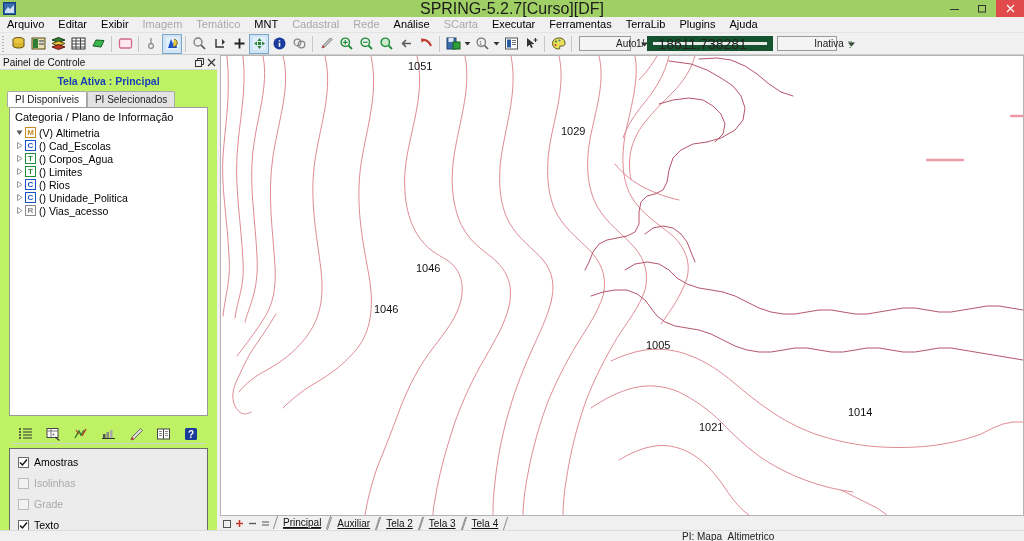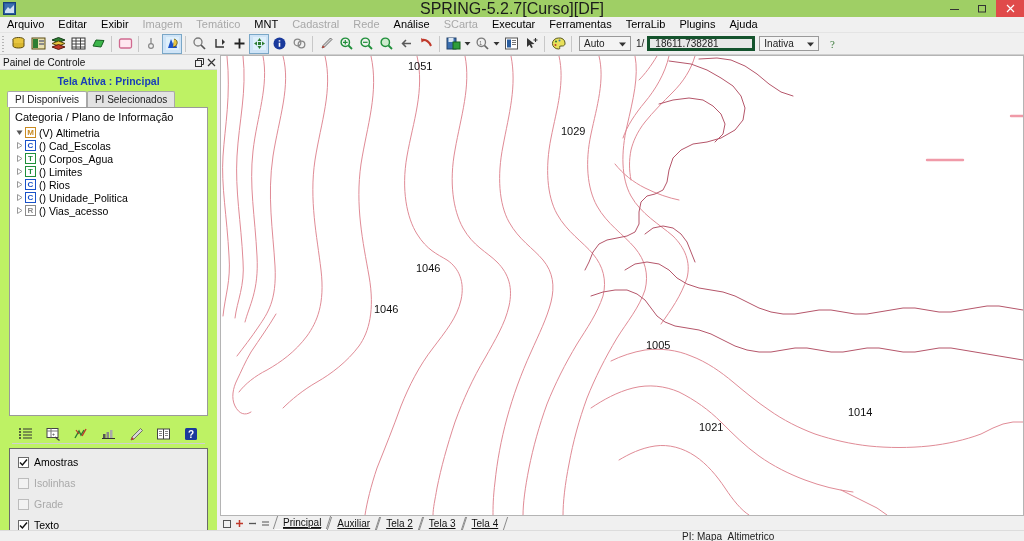--- a/index.html
+++ b/index.html
@@ -61,26 +61,26 @@
      box-sizing:border-box;}
   .tb.active{background:#cfe4f7;border:1px solid #7aa7c7;}
   .tb svg{display:block;}
   .tbsep{width:1px;height:16px;background:#c8c8c8;margin:0 3px;}
   .tbcaret{width:9px;height:20px;display:flex;align-items:center;justify-content:center;}
   .combo{
     height:15px;border:1px solid #9a9a9a;background:#f4f4f4;
     display:flex;align-items:center;font-size:10px;color:#222;
     box-sizing:border-box;margin-left:4px;
   }
-  .combo .lbl{padding:0 4px;white-space:nowrap;}
+  .combo .lbl{padding:0 4px;white-space:nowrap;margin-left:32px;}
   .combo .cv{margin-left:auto;padding-right:4px;}
   .scalelbl{font-size:10px;color:#222;margin:0 3px 0 5px;}
   .scalefield{
-    height:15px;width:108px;border:3px solid #14532d;
-    background:#e8e8e8;font-size:10px;color:#222;
+    height:15px;width:126px;border:6px solid #14532d;
+    background:#e8e8e8;font-size:14px;color:#222;
     display:flex;align-items:center;padding-left:5px;box-sizing:border-box;
   }
 
   
   .panel{
     position:absolute;left:0;top:55px;width:217px;height:486px;
     background:#bef264;box-sizing:border-box;
   }
   .panel-title{
     height:14px;display:flex;align-items:center;

